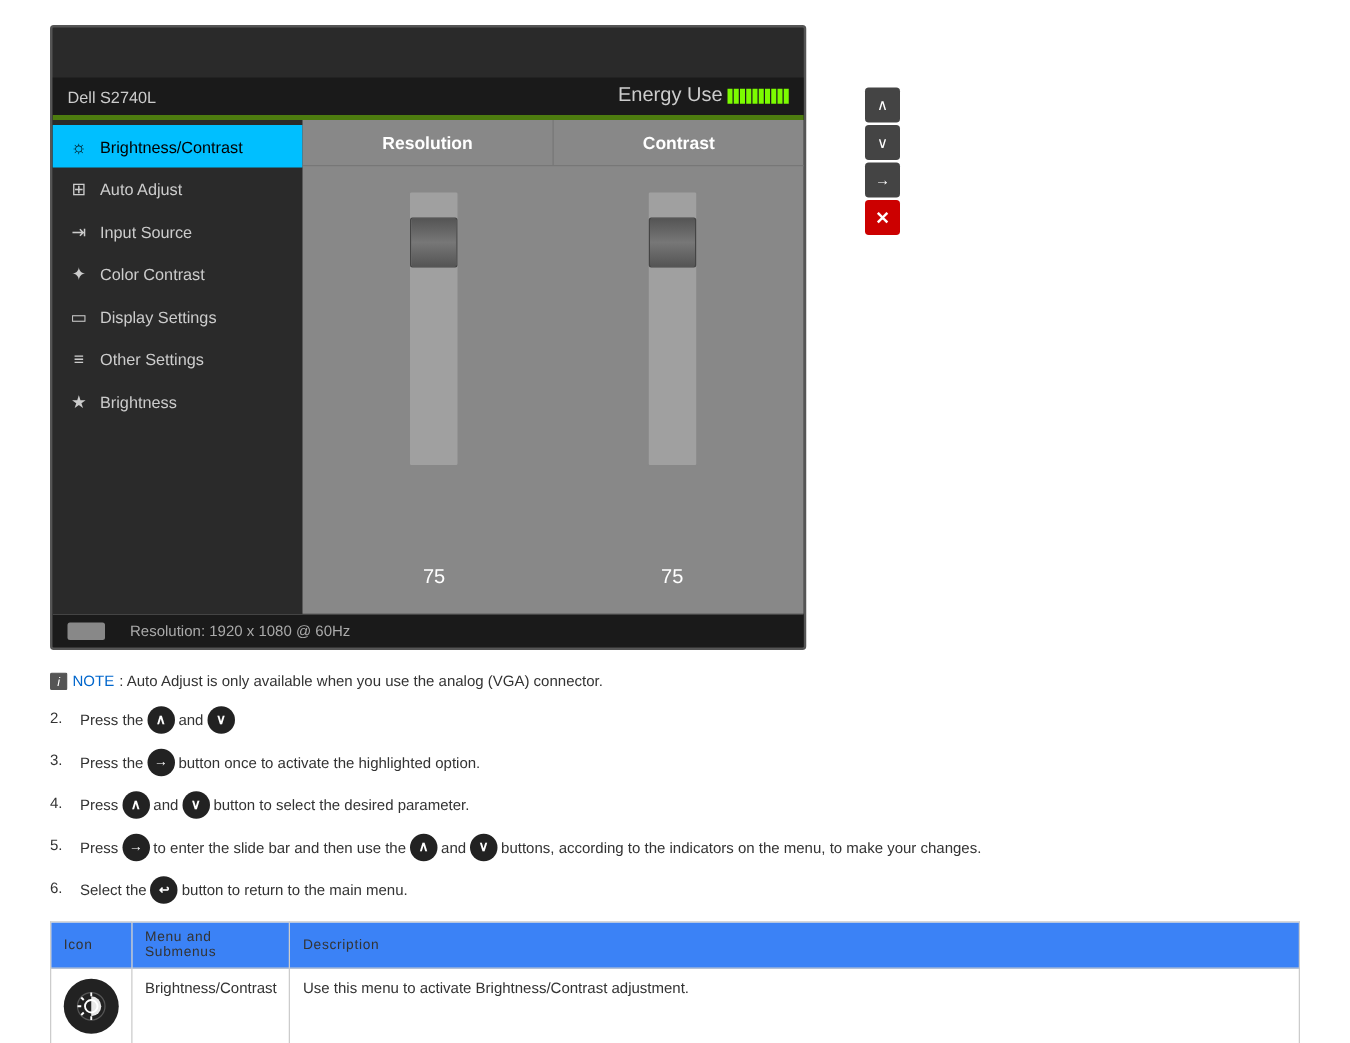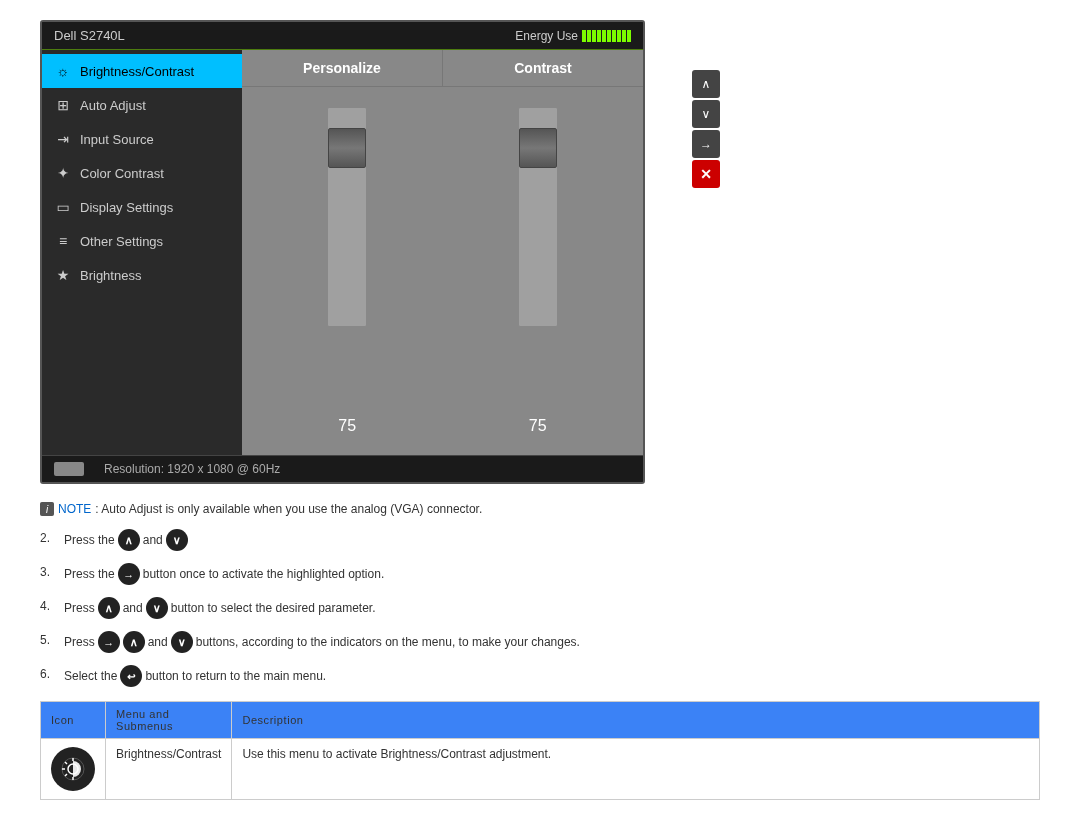--- a/index.html
+++ b/index.html
@@ -29,34 +29,35 @@
       border-radius: 3px;
       overflow: hidden;
     }
 
     .osd-header {
       display: flex;
       justify-content: space-between;
       align-items: center;
       padding: 6px 12px;
       background: #1a1a1a;
-      border-bottom: 1px solid #4d7c0f;
+      border-bottom: 4px solid #4d7c0f;
+      margin-top: 40px;
     }
 
     .osd-title {
       color: #ccc;
       font-size: 13px;
     }
 
     .energy-bar {
       display: flex;
       align-items: center;
       gap: 4px;
       color: #ccc;
-      font-size: 12px;
+      font-size: 16px;
     }
 
     .energy-bar-visual {
       display: flex;
       gap: 1px;
     }
 
     .energy-bar-visual span {
       display: inline-block;
       width: 4px;
@@ -121,21 +122,20 @@
       flex: 1;
       padding: 20px 30px;
       gap: 40px;
       justify-content: center;
     }
 
     .slider-col {
       display: flex;
       flex-direction: column;
       align-items: center;
-      gap: 10px;
       flex: 1;
     }
 
     .slider-track {
       width: 40px;
       height: 220px;
       background: #a0a0a0;
       border: 1px solid #888;
       position: relative;
       border-radius: 2px;
@@ -378,21 +378,21 @@
             <span>Other Settings</span>
           </div>
           <div class="osd-menu-item">
             <span class="menu-icon">★</span>
             <span>Brightness</span>
           </div>
         </div>
 
         <div class="osd-content">
           <div class="osd-content-header">
-            <div>Personalize</div>
+            <div>Resolution</div>
             <div style="border-left:1px solid #777">Contrast</div>
           </div>
           <div class="osd-sliders">
 
             <div class="slider-col">
               <div class="slider-track">
                 <div class="slider-thumb"></div>
               </div>
               <div class="slider-value">75</div>
             </div>
@@ -462,20 +462,21 @@
         <span class="circle-btn down"></span>
         <span>button to select the desired parameter.</span>
       </div>
     </div>
 
     <div class="instruction-item">
       <span class="step-num">5.</span>
       <div class="instruction-text">
         <span>Press</span>
         <span class="circle-btn right"></span>
+        <span>to enter the slide bar and then use the</span>
         <span class="circle-btn up"></span>
         <span>and</span>
         <span class="circle-btn down"></span>
         <span>buttons, according to the indicators on the menu, to make your changes.</span>
       </div>
     </div>
 
     <div class="instruction-item">
       <span class="step-num">6.</span>
       <div class="instruction-text">

